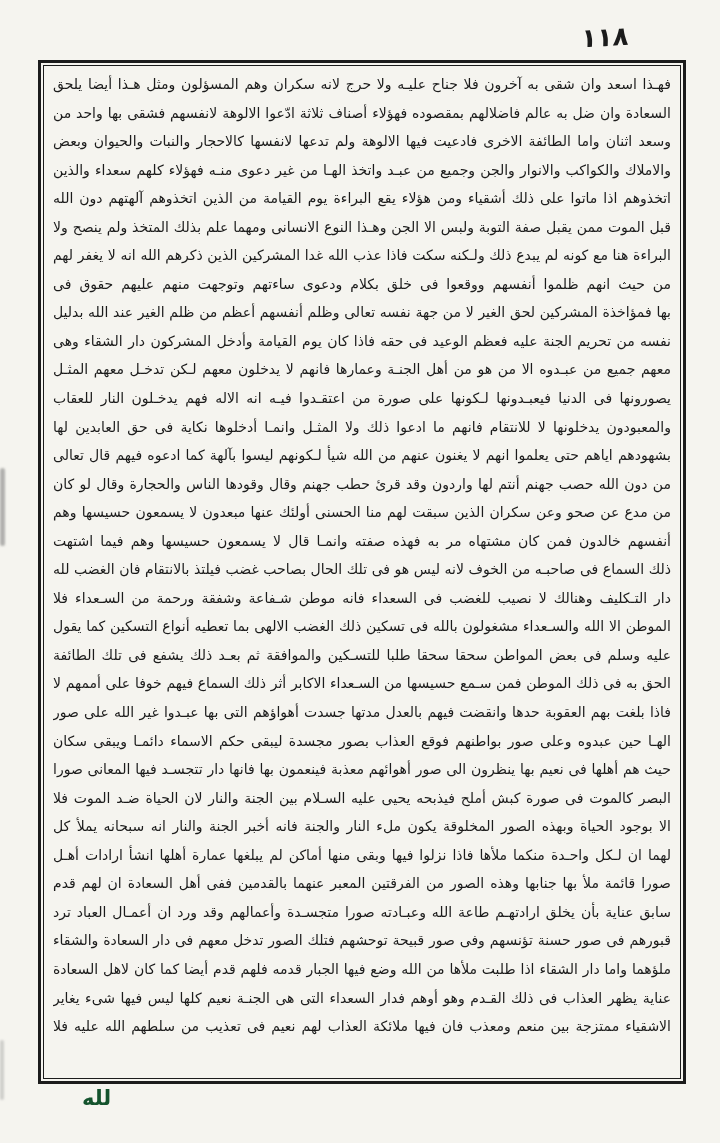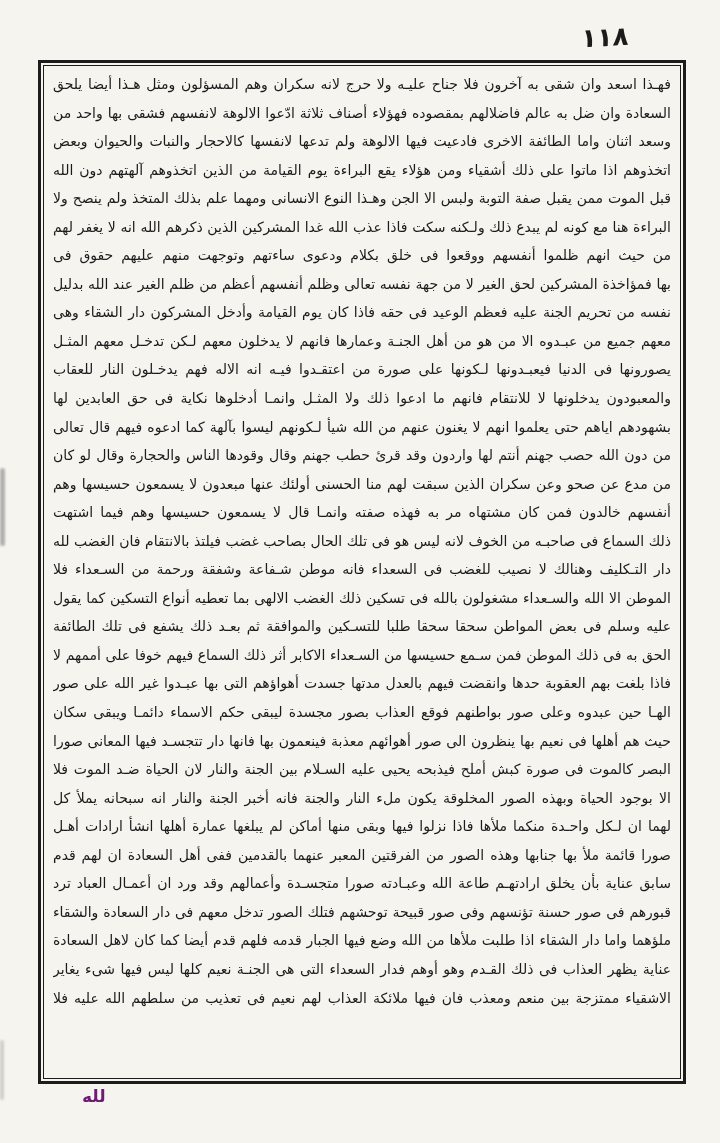--- a/index.html
+++ b/index.html
@@ -41,21 +41,21 @@
   .tline{
     height:28.55px;
     line-height:28.55px;
     overflow:hidden;
     text-align:justify;
     text-align-last:justify;
   }
   .catchword{
     position:absolute;left:82px;top:1086px;
     direction:rtl;
-    font-size:17px;font-weight:bold;color:#701a75;
+    font-size:21px;font-weight:bold;color:#14532d;
   }
   .smudge{
     position:absolute;left:0;top:468px;width:5px;height:78px;
     background:#6f6f6f;opacity:.5;border-radius:3px;filter:blur(1px);
   }
   .smudge2{
     position:absolute;left:0;top:1040px;width:4px;height:60px;
     background:#8a8a8a;opacity:.35;border-radius:3px;filter:blur(1px);
   }
 </style>
@@ -63,20 +63,21 @@
 <body>
 
 <div class="page-number">١١٨</div>
 
 <div class="frame-outer">
   <div class="frame-inner">
     <div class="text-block" id="text-block">
         <div class="tline">فهـذا اسعد وان شقى به آخرون فلا جناح عليـه ولا حرج لانه سكران وهم المسؤلون ومثل هـذا أيضا يلحق بأهل</div>
         <div class="tline">السعادة وان ضل به عالم فاضلالهم بمقصوده فهؤلاء أصناف ثلاثة ادّعوا الالوهة لانفسهم فشقى بها واحد من الثلاثة</div>
         <div class="tline">وسعد اثنان واما الطائفة الاخرى فادعيت فيها الالوهة ولم تدعها لانفسها كالاحجار والنبات والحيوان وبعض الانامى</div>
+        <div class="tline">والاملاك والكواكب والانوار والجن وجميع من عبـد واتخذ الهـا من غير دعوى منـه فهؤلاء كلهم سعداء والذين</div>
         <div class="tline">اتخذوهم اذا ماتوا على ذلك أشقياء ومن هؤلاء يقع البراءة يوم القيامة من الذين اتخذوهم آلهتهم دون الله مالم يتوبوا</div>
         <div class="tline">قبل الموت ممن يقبل صفة التوبة ولبس الا الجن وهـذا النوع الانسانى ومهما علم بذلك المتخذ ولم ينصح ولا وقعت منه</div>
         <div class="tline">البراءة هنا مع كونه لم يبدع ذلك ولـكنه سكت فاذا عذب الله غدا المشركين الذين ذكرهم الله انه لا يغفر لهم فانما يعذبهم</div>
         <div class="tline">من حيث انهم ظلموا أنفسهم ووقعوا فى خلق بكلام ودعوى ساءتهم وتوجهت منهم عليهم حقوق فى اغراضهم يطلبونهم</div>
         <div class="tline">بها فمؤاخذة المشركين لحق الغير لا من جهة نفسه تعالى وظلم أنفسهم أعظم من ظلم الغير عند الله بدليل ما جاء فى الذى يقتل</div>
         <div class="tline">نفسه من تحريم الجنة عليه فعظم الوعيد فى حقه فاذا كان يوم القيامة وأدخل المشركون دار الشقاء وهى جهنم أدخل</div>
         <div class="tline">معهم جميع من عبـدوه الا من هو من أهل الجنـة وعمارها فانهم لا يدخلون معهم لـكن تدخـل معهم المثـل التى كانوا</div>
         <div class="tline">يصورونها فى الدنيا فيعبـدونها لـكونها على صورة من اعتقـدوا فيـه انه الاله فهم يدخـلون النار للعقاب والانتقام</div>
         <div class="tline">والمعبودون يدخلونها لا للانتقام فانهم ما ادعوا ذلك ولا المثـل وانمـا أدخلوها نكاية فى حق العابدين لها فيعذبهم الله</div>
         <div class="tline">بشهودهم اياهم حتى يعلموا انهم لا يغنون عنهم من الله شيأ لـكونهم ليسوا بآلهة كما ادعوه فيهم قال تعالى انكم وما تعبدون</div>

